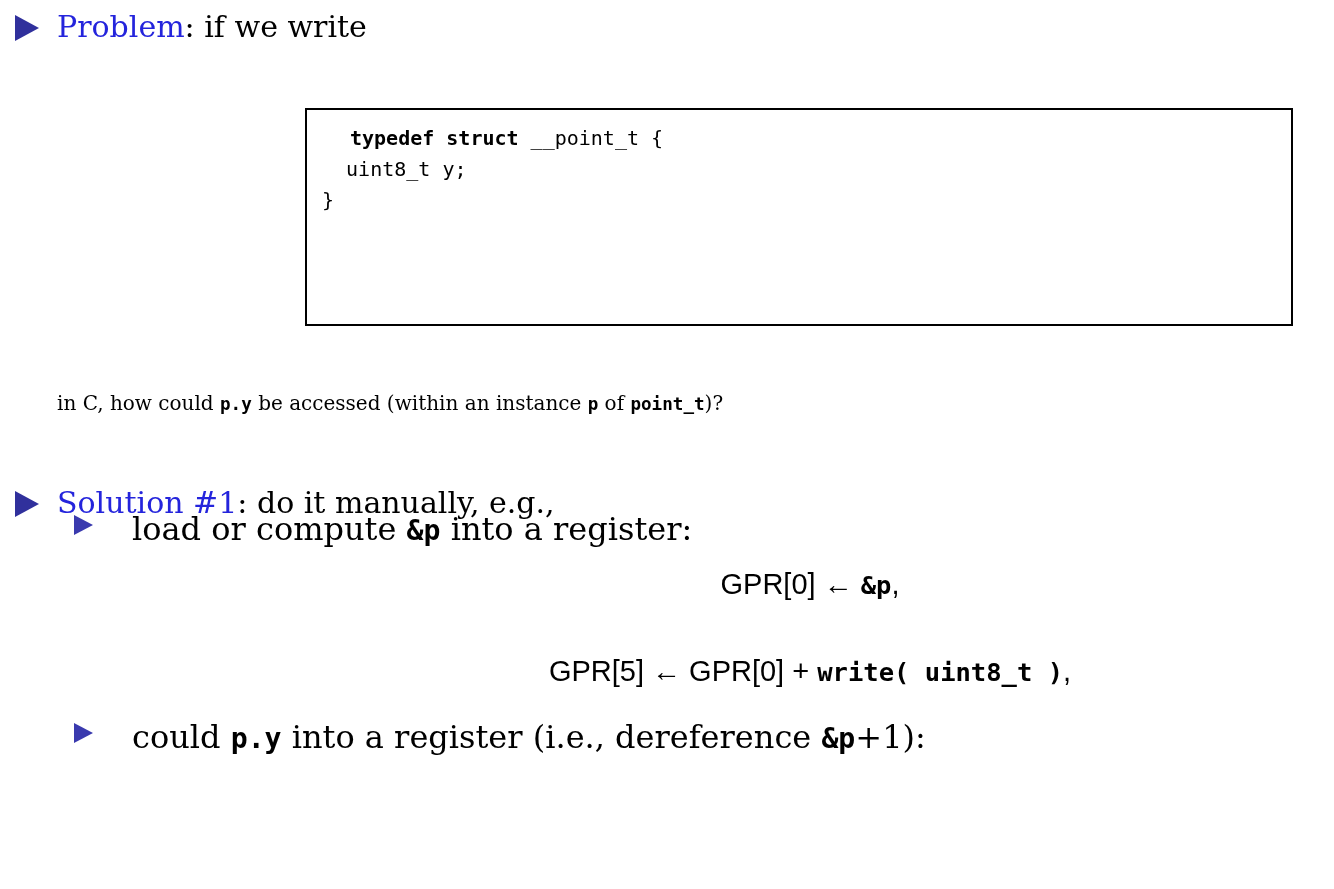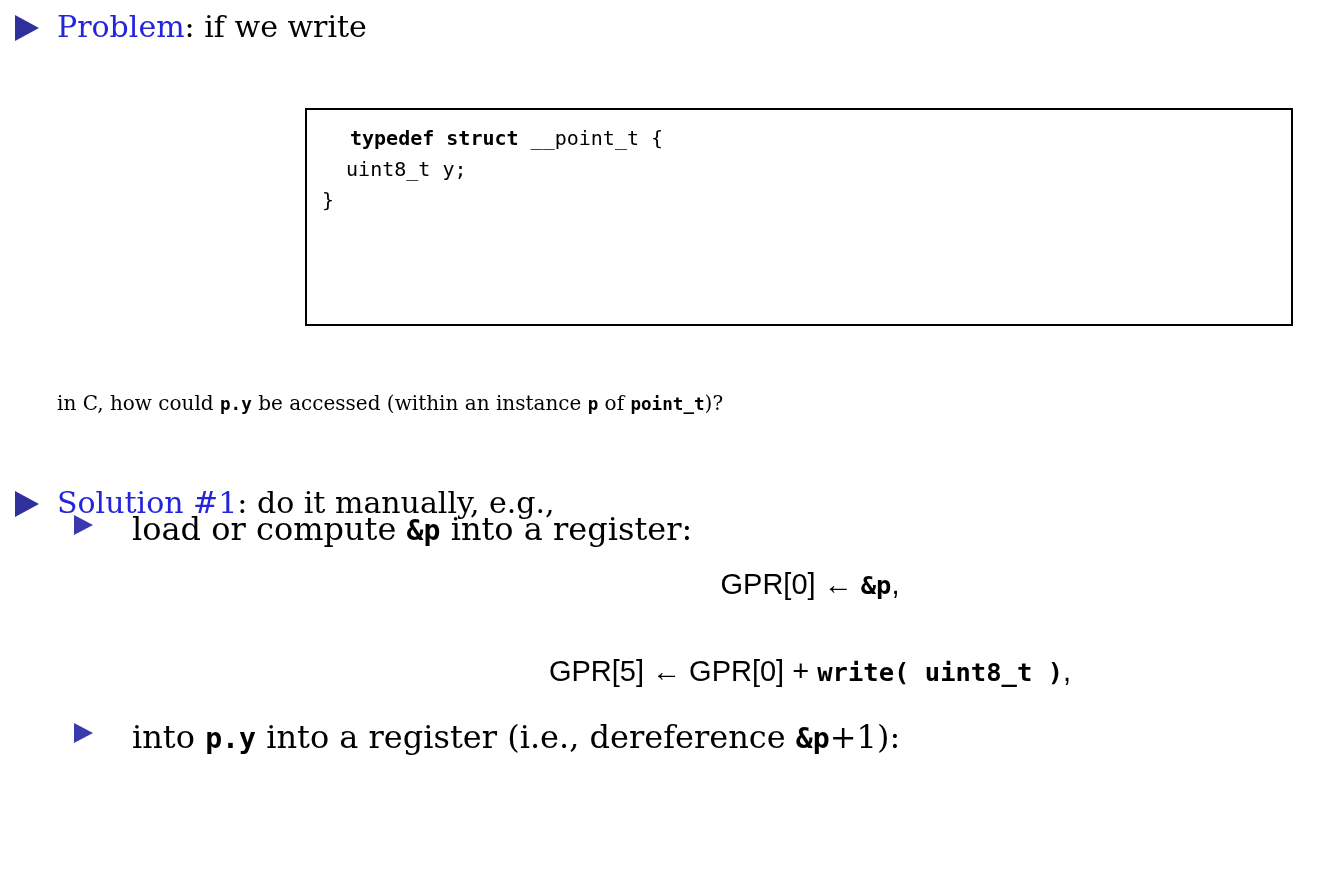--- a/index.html
+++ b/index.html
@@ -89,17 +89,17 @@
     <span>GPR[0] ← </span><span class="mono">&amp;p</span><span>,</span>
   </div>
 
 
   <div class="eq" style="top:654px;">
     <span>GPR[5] ← GPR[0] + </span><span class="mono">write( uint8_t )</span><span>,</span>
   </div>
 
   <div class="row l2" style="top:718px;">
     <span class="tri tri-l2"></span>
-    <span>into </span><span class="mono">p.y</span><span> into a register (i.e., dereference </span><span class="mono">&amp;p</span><span>+1):</span>
+    <span>could </span><span class="mono">p.y</span><span> into a register (i.e., dereference </span><span class="mono">&amp;p</span><span>+1):</span>
   </div>
 
 
 </div>
 
 </body></html>

